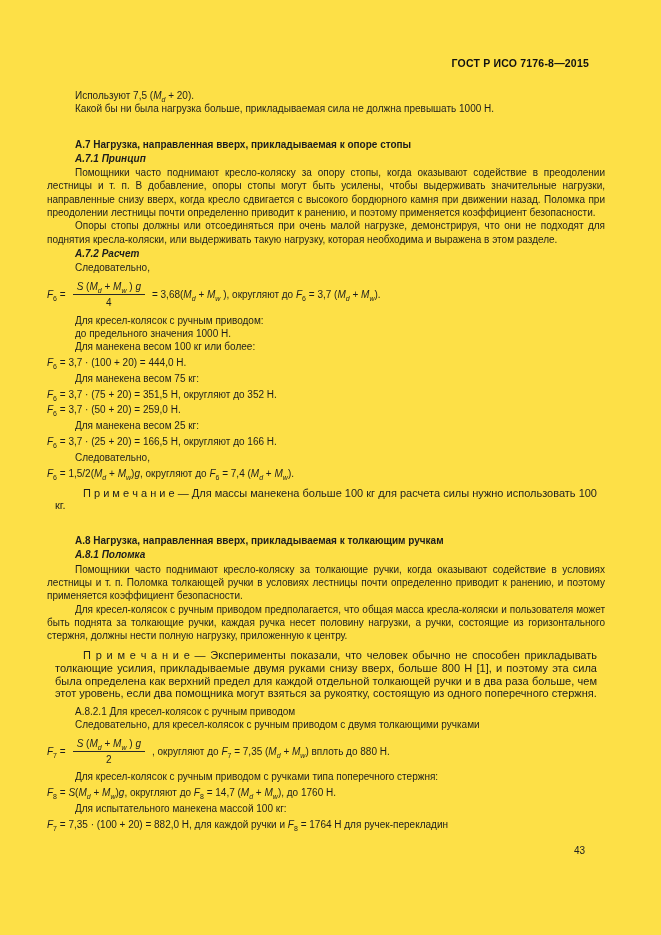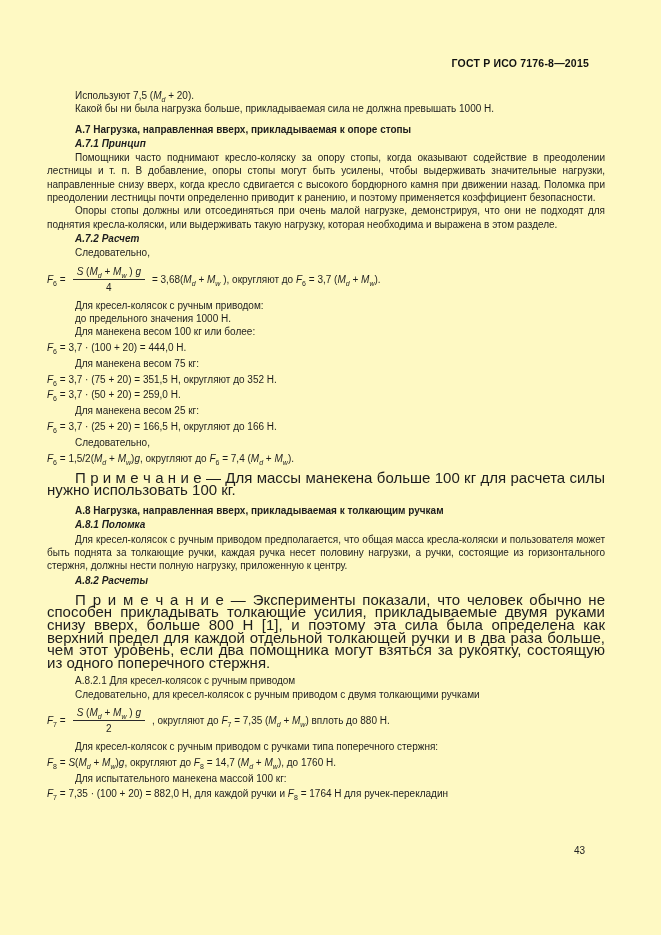--- a/index.html
+++ b/index.html
@@ -4,34 +4,34 @@
 <style>
   html,body{margin:0;padding:0;}
   body{
     width:661px;height:935px;
     background:#ffffff;
     font-family:"Liberation Sans","DejaVu Sans",sans-serif;
     color:#1d1d1d;
     position:relative;
     overflow:hidden;
   }
-  .page{position:absolute;inset:0;background:#fef9c3;}
+  .page{position:absolute;inset:0;background:#fde047;}
   .running-header{
     position:absolute;top:57px;right:72px;
     font-size:10.5px;font-weight:bold;letter-spacing:.2px;
     color:#111;
   }
   .content{
     position:absolute;left:47px;top:89px;width:558px;
     font-size:10px;line-height:13.3px;
   }
   .para{margin:0;text-align:justify;text-indent:28px;}
-  .h3{margin:7px 0 1px;font-weight:bold;text-indent:28px;}
+  .h3{margin:22px 0 1px;font-weight:bold;text-indent:28px;}
   .h4{margin:1px 0 1px;font-weight:bold;text-indent:28px;font-style:italic;}
-  .note{margin:7px 0 5px;font-size:15px;line-height:12.6px;text-align:justify;text-indent:28px;}
+  .note{margin:7px 8px 5px;font-size:11px;line-height:12.6px;text-align:justify;text-indent:28px;}
   .formula{margin:2.5px 0;text-indent:0;}
   .fraction-row{
     display:flex;align-items:center;gap:7px;
     margin:5px 0 4px;min-height:30px;
   }
   .frac{display:inline-flex;flex-direction:column;text-align:center;}
   .frac .num{display:block;padding:0 4px 1px;}
   .frac .den{display:block;border-top:1px solid #2a2a2a;padding-top:1px;}
   sub{font-size:7px;line-height:0;}
   i{font-style:italic;}
@@ -70,22 +70,22 @@
       <div class="para">Для манекена весом 75 кг:</div>
       <div class="formula"><i>F</i><sub>6</sub> = 3,7 · (75 + 20) = 351,5 Н, округляют до 352 Н.</div>
       <div class="formula"><i>F</i><sub>6</sub> = 3,7 · (50 + 20) = 259,0 Н.</div>
       <div class="para">Для манекена весом 25 кг:</div>
       <div class="formula"><i>F</i><sub>6</sub> = 3,7 · (25 + 20) = 166,5 Н, округляют до 166 Н.</div>
       <div class="para">Следовательно,</div>
       <div class="formula"><i>F</i><sub>6</sub> = 1,5/2(<i>M<sub>d</sub></i> + <i>M<sub>w</sub></i>)<i>g</i>, округляют до <i>F</i><sub>6</sub> = 7,4 (<i>M<sub>d</sub></i> + <i>M<sub>w</sub></i>).</div>
       <div class="note">П р и м е ч а н и е  —  Для массы манекена больше 100 кг для расчета силы нужно использовать 100 кг.</div>
       <div class="h3">А.8 Нагрузка, направленная вверх, прикладываемая к толкающим ручкам</div>
       <div class="h4">А.8.1 Поломка</div>
+      <div class="para">Помощники часто поднимают кресло-коляску за толкающие ручки, когда оказывают содействие в условиях лестницы и т. п. Поломка толкающей ручки в условиях лестницы почти определенно приводит к ранению, и поэтому применяется коэффициент безопасности.</div>
       <div class="para">Для кресел-колясок с ручным приводом предполагается, что общая масса кресла-коляски и пользователя может быть поднята за толкающие ручки, каждая ручка несет половину нагрузки, а ручки, состоящие из горизонтального стержня, должны нести полную нагрузку, приложенную к центру.</div>
-      <div class="h4">А.8.2 Расчеты</div>
       <div class="note">П р и м е ч а н и е  —  Эксперименты показали, что человек обычно не способен прикладывать толкающие усилия, прикладываемые двумя руками снизу вверх, больше 800 Н [1], и поэтому эта сила была определена как верхний предел для каждой отдельной толкающей ручки и в два раза больше, чем этот уровень, если два помощника могут взяться за рукоятку, состоящую из одного поперечного стержня.</div>
       <div class="para">А.8.2.1 Для кресел-колясок с ручным приводом</div>
       <div class="para">Следовательно, для кресел-колясок с ручным приводом с двумя толкающими ручками</div>
       <div class="fraction-row">
         <span class="lead"><i>F</i><sub>7</sub> =</span>
         <span class="frac">
           <span class="num"><i>S</i> (<i>M<sub>d</sub></i> + <i>M<sub>w</sub></i> ) <i>g</i></span>
           <span class="den">2</span>
         </span>
         <span class="rest">,  округляют до <i>F</i><sub>7</sub> = 7,35 (<i>M<sub>d</sub></i> + <i>M<sub>w</sub></i>) вплоть до 880 Н.</span>

